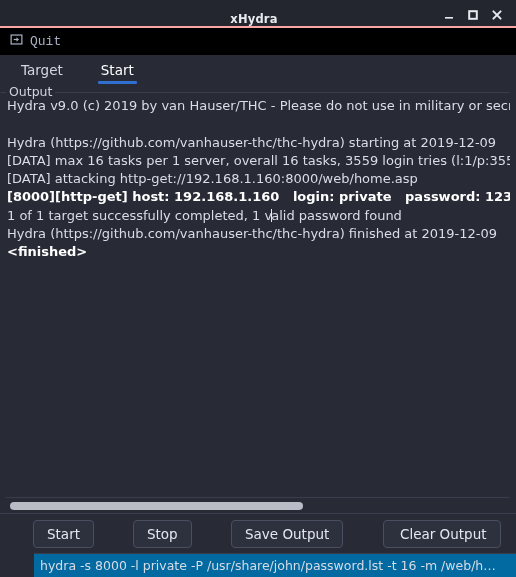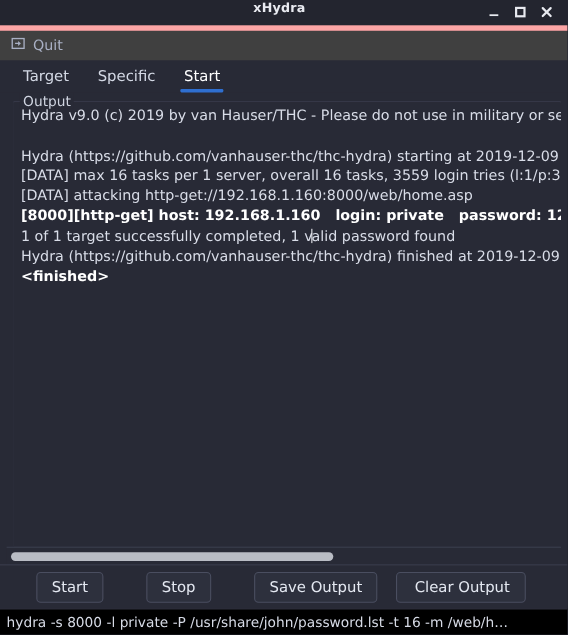--- a/index.html
+++ b/index.html
@@ -20,23 +20,23 @@
     display: flex;
     flex-direction: column;
   }
 
   
   .titlebar {
     height: 28px;
     flex: 0 0 28px;
     background: #23252f;
     display: flex;
-    align-items: flex-start;
-    position: relative;
-    border-bottom: 5px solid #fca5a5;
+    align-items: flex-end;
+    position: relative;
+    border-bottom: 2px solid #fca5a5;
   }
   .titlebar-title {
     flex: 1;
     text-align: center;
     font-size: 11.5px;
     font-weight: bold;
     color: #e8eaf0;
     letter-spacing: 0.2px;
     padding-left: 70px;
   }
@@ -56,39 +56,40 @@
   }
   .win-btn svg { display: block; }
 
   
   .menubar {
     height: 27px;
     flex: 0 0 27px;
     display: flex;
     align-items: center;
     padding-left: 10px;
-    background: #404040;
+    background: #000000;
+    font-family: Liberation Mono, monospace;
   }
   .menu-item {
     display: flex;
     align-items: center;
     gap: 7px;
     color: #a9b0c4;
     font-size: 13px;
   }
   .quit-icon { display: block; color: #a9b0c4; }
 
   
   .tabbar {
     height: 29px;
     flex: 0 0 29px;
     display: flex;
     align-items: flex-end;
     padding-left: 10px;
-    gap: 4px;
+    gap: 16px;
     background: #282a36;
   }
   .tab {
     position: relative;
     padding: 0 11px 7px 11px;
     font-size: 13.5px;
     color: #d3d8e4;
     line-height: 1;
     white-space: nowrap;
   }
@@ -100,21 +101,21 @@
     right: 8px;
     bottom: 0;
     height: 3px;
     background: #2f6fd0;
     border-radius: 1px;
   }
 
   
   .output-wrap {
     flex: 1 1 auto;
-    margin: 1px 6px 0 12px;
+    margin: 1px 6px 0 0;
     position: relative;
     display: flex;
     flex-direction: column;
     min-height: 0;
   }
   .group-frame {
     position: absolute;
     left: 0; right: 0; top: 7px; bottom: 0;
     border: 1px solid #3a3d4d;
     border-radius: 1px;
@@ -197,35 +198,36 @@
     font-family: inherit;
     display: flex;
     align-items: center;
     justify-content: center;
     padding: 0 13px;
     position: absolute;
   }
   .btn-start       { left: 33px;  }
   .btn-stop        { left: 133px; }
   .btn-save        { left: 231px; }
-  .btn-clear       { left: 360px; padding-left: 16px; }
+  .btn-clear       { left: 383px; padding-left: 16px; }
 
   
   .statusbar {
     flex: 0 0 24px;
     height: 24px;
-    background: #000000;
+    background: #0369a1;
     border-top: 1px solid #3a3d4d;
     display: flex;
     align-items: center;
     padding: 0 6px;
     font-size: 12.5px;
     color: #d7dbe6;
     white-space: nowrap;
     overflow: hidden;
+    margin-left: 34px;
   }
 </style>
 </head>
 <body>
 
 <div id="app">
 
   <div class="titlebar">
     <div class="titlebar-title">xHydra</div>
     <div class="win-controls">
@@ -255,21 +257,20 @@
           <path d="M4 7 H9" stroke="currentColor" stroke-width="1.3"></path>
           <path d="M7 4.6 L9.6 7 L7 9.4 Z" fill="currentColor"></path>
         </svg>
       </span>
       <span>Quit</span>
     </div>
   </div>
 
   <div class="tabbar">
     <div class="tab">Target</div>
-    <div class="tab">Specific</div>
     <div class="tab active">Start</div>
   </div>
 
   <div class="output-wrap">
     <div class="group-frame"></div>
     <div class="group-label">Output</div>
     <div class="output-text" id="output-text"><div class="out-line">Hydra v9.0 (c) 2019 by van Hauser/THC - Please do not use in military or secr</div><div class="out-line blank">&nbsp;</div><div class="out-line">Hydra (https://github.com/vanhauser-thc/thc-hydra) starting at 2019-12-09</div><div class="out-line">[DATA] max 16 tasks per 1 server, overall 16 tasks, 3559 login tries (l:1/p:355</div><div class="out-line">[DATA] attacking http-get://192.168.1.160:8000/web/home.asp</div><div class="out-line bold">[8000][http-get] host: 192.168.1.160   login: private   password: 123456</div><div class="out-line">1 of 1 target successfully completed, 1 v<span class="caret"></span>alid password found</div><div class="out-line">Hydra (https://github.com/vanhauser-thc/thc-hydra) finished at 2019-12-09</div><div class="out-line bold">&lt;finished&gt;</div></div>
   </div>
 
   <div class="hscroll-track">

